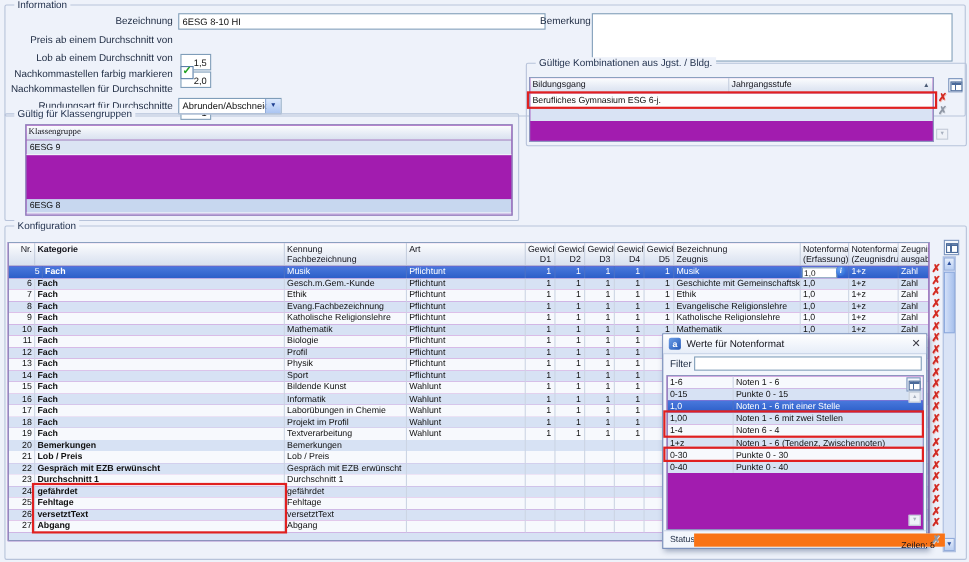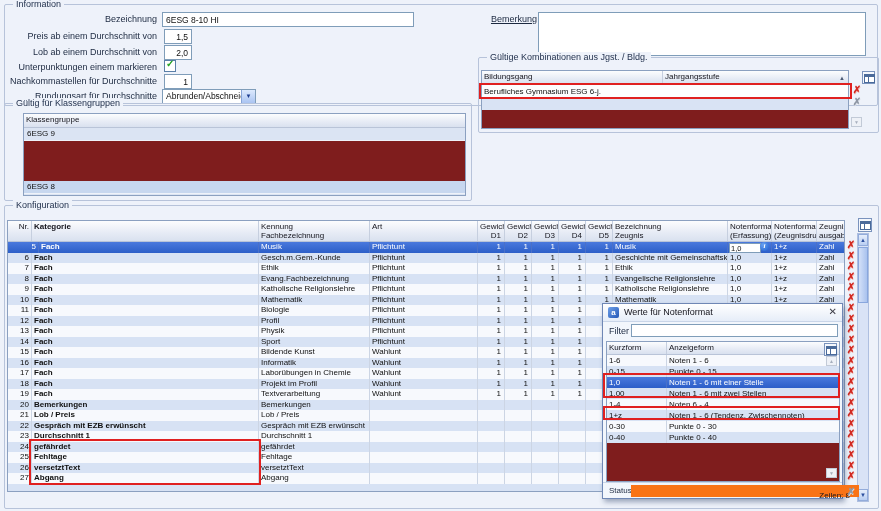--- a/index.html
+++ b/index.html
@@ -7,31 +7,31 @@
         font-family:"Liberation Sans",sans-serif;font-size:9px;color:#101010;overflow:hidden;}
   .abs{position:absolute;}
   
   .group{position:absolute;border:1px solid #b7c3da;border-radius:2px;}
   .glabel{position:absolute;top:-6px;left:8px;background:#eef2fa;padding:0 3px;
           color:#24334f;font-size:9px;white-space:nowrap;}
   
   .flabel{position:absolute;text-align:right;color:#1c2940;font-size:9px;white-space:nowrap;}
   .txt{position:absolute;border:1px solid #7f9db9;background:#fff;
        font:8.5px "Liberation Sans",sans-serif;padding:0 3px;box-sizing:border-box;color:#101010;}
-  .txt.num{text-align:right;}
+  .txt.num{text-align:right;margin-top:20px;}
   textarea.txt{resize:none;}
   .checkbox{position:absolute;width:12px;height:12px;background:#fff;border:1px solid #5a7fa8;box-sizing:border-box;}
   .checkbox .mark{position:absolute;left:1px;top:-3px;font-size:10px;font-weight:bold;color:#21a121;}
   .select{position:absolute;border:1px solid #7f9db9;background:#fff;box-sizing:border-box;}
   .select .val{position:absolute;left:3px;top:1px;font-size:8.5px;white-space:nowrap;}
   .select .btn{position:absolute;right:0;top:0;bottom:0;width:13px;
                background:linear-gradient(#dce9fd,#aac4f2);border-left:1px solid #86a4d8;
                text-align:center;font-size:6px;color:#1d3d8f;line-height:13px;}
   
-  .tablebox{position:absolute;background:#7f1d1d;border:1px solid #8ba0c0;box-sizing:border-box;overflow:hidden;}
+  .tablebox{position:absolute;background:#a21caf;border:1px solid #8ba0c0;box-sizing:border-box;overflow:hidden;}
   .hrow{display:flex;background:linear-gradient(#fcfdfe,#e6ebf5 60%,#d9e1ef);border-bottom:1px solid #b9c4d8;}
   .hcell{box-sizing:border-box;border-right:1px solid #c6cfdf;padding:1px 2px 0 2px;
          font-size:8px;line-height:9px;color:#14141c;white-space:nowrap;overflow:hidden;position:relative;}
   .trow{display:flex;}
   .tcell{box-sizing:border-box;border-right:1px solid #ccd5e4;padding:0 2px;
          font-size:8px;white-space:nowrap;overflow:hidden;position:relative;}
   .odd{background:#f7f9fd;}
   .even{background:#d7e2f4;}
   .sel{background:linear-gradient(#4a79dd,#2c5ec8);color:#fff;}
   .sel .tcell{border-right-color:#4a70c8;}
@@ -104,37 +104,37 @@
 </style>
 </head>
 <body>
 
 <div id="root">
 
   <div class="group" style="left:4px;top:4px;width:872px;height:100px;">
     <span class="glabel">Information</span>
   </div>
   <div class="flabel" style="left:0;top:14px;width:157px;">Bezeichnung</div>
-  <input class="txt" style="left: 162px; top: 12px; width: 252px; height: 15px;" value="6ESG 8-10 HI">
+  <input class="txt" style="left: 162px; top: 12px; width: 334px; height: 15px;" value="6ESG 8-10 HI">
   <div class="flabel" style="left:0;top:31px;width:157px;">Preis ab einem Durchschnitt von</div>
   <input class="txt num" style="left: 164px; top: 29px; width: 28px; height: 15px;" value="1,5">
   <div class="flabel" style="left:0;top:47px;width:157px;">Lob ab einem Durchschnitt von</div>
   <input class="txt num" style="left: 164px; top: 45px; width: 28px; height: 15px;" value="2,0">
-  <div class="flabel" style="left:0;top:62px;width:157px;">Unterpunktungen einem markieren</div>
+  <div class="flabel" style="left:0;top:62px;width:157px;">Nachkommastellen farbig markieren</div>
   <div class="checkbox" style="left:164px;top:60px;">
     <span class="mark">✓</span>
   </div>
   <div class="flabel" style="left:0;top:76px;width:157px;">Nachkommastellen für Durchschnitte</div>
   <input class="txt num" style="left: 164px; top: 74px; width: 28px; height: 15px;" value="1">
   <div class="flabel" style="left:0;top:91px;width:157px;">Rundungsart für Durchschnitte</div>
   <div class="select" style="left:162px;top:89px;width:94px;height:15px;">
     <span class="val">Abrunden/Abschneiden</span>
     <span class="btn">▼</span>
   </div>
-  <div class="flabel" style="left:472px;top:14px;width:65px;text-decoration:underline;">Bemerkung</div>
+  <div class="flabel" style="left:472px;top:14px;width:65px;">Bemerkung</div>
   <textarea class="txt" style="left: 538px; top: 12px; width: 328px; height: 44px;"></textarea>
 
   <div class="group" style="left:478px;top:57px;width:399px;height:74px;">
     <span class="glabel">Gültige Kombinationen aus Jgst. / Bldg.</span>
   </div>
   <div class="tablebox" style="left:481px;top:70px;width:368px;height:59px;">
     <div class="hrow" style="height:13px;">
       <div class="hcell" style="width:181px;height:13px;">Bildungsgang</div>
       <div class="hcell" style="width:185px;height:13px;border-right:none;">
         <span>Jahrgangsstufe</span>
@@ -152,21 +152,21 @@
   <span class="xdel" style="left:851px;top:85px;">✗</span>
   <span class="xdel xgray" style="left:851px;top:97px;">✗</span>
   <span class="mini-arrow" style="left:851px;top:117px;">▼</span>
   <div class="redbox" style="left:479px;top:83px;width:369px;height:12px;"></div>
 
   <div class="group" style="left:4px;top:103px;width:466px;height:96px;">
     <span class="glabel">Gültig für Klassengruppen</span>
   </div>
   <div class="tablebox" style="left:23px;top:113px;width:443px;height:83px;">
     <div class="hrow" style="height:13px;">
-      <div class="hcell" style="width:443px;height:13px;border-right:none;">Klassengruppe</div>
+      <div class="hcell" style="width:443px;height:13px;border-right:none;font-family:Liberation Serif, serif;">Klassengruppe</div>
     </div>
     <div id="kg-rows">
         <div class="krow">6ESG 9</div>
         <div class="krow ksel">6ESG 8</div>
         <div class="krow">6ESG 10</div>
       </div>
   </div>
 
   <div class="group" style="left:4px;top:205px;width:873px;height:302px;">
     <span class="glabel">Konfiguration</span>
@@ -613,24 +613,20 @@
   <div id="dialog">
     <div id="dlg-title">
       <span class="app-ico">a</span>
       <span class="t">Werte für Notenformat</span>
       <span class="close-x">✕</span>
     </div>
     <div class="flabel" style="left:6px;top:22px;text-align:left;">Filter</div>
     <div class="abs" style="left:28px;top:20px;"></div>
     <input class="txt" style="left: 28px; top: 20px; width: 207px; height: 13px;" value="">
     <div class="tablebox" id="dlg-list" style="left:3px;top:37px;width:234px;height:141px;">
-      <div class="hrow" style="height:12px;">
-        <div class="hcell dc-k" style="height:12px;">Kurzform</div>
-        <div class="hcell dc-a" style="height:12px;">Anzeigeform</div>
-      </div>
       <div id="dlg-rows">
           <div class="trow odd">
             <div class="tcell dc-k">1-6</div>
             <div class="tcell dc-a">Noten 1 - 6</div>
           </div>
           <div class="trow even">
             <div class="tcell dc-k">0-15</div>
             <div class="tcell dc-a">Punkte 0 - 15</div>
           </div>
           <div class="trow sel">

